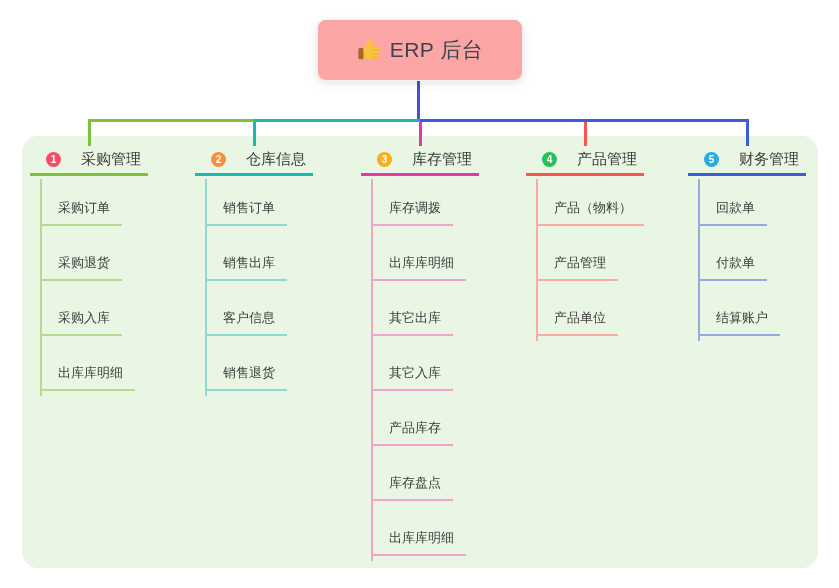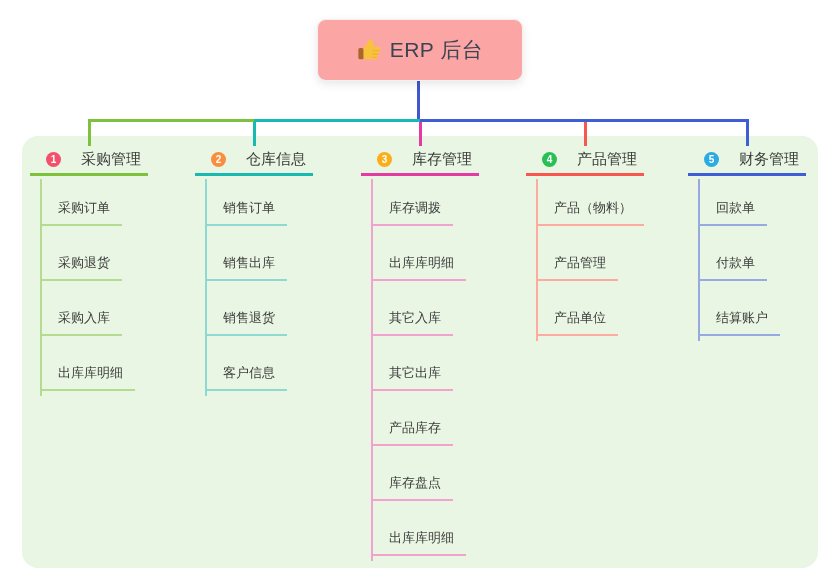--- a/index.html
+++ b/index.html
@@ -99,45 +99,45 @@
       <span class="branch-label">仓库信息</span>
     </div>
     <div class="kids">
           <div class="kid">
     <span class="kid-label">销售订单</span>
   </div>
           <div class="kid">
     <span class="kid-label">销售出库</span>
   </div>
           <div class="kid">
-    <span class="kid-label">销售退货</span>
+    <span class="kid-label">客户信息</span>
   </div>
           <div class="kid">
-    <span class="kid-label">客户信息</span>
+    <span class="kid-label">销售退货</span>
   </div>
         </div>
     <div class="kid-line" style="height: 217px;"></div>
   </div>
       <div class="branch" style="left: 361px; --c: #e33ba2; --cl: #f2a2cf;">
     <div class="branch-title">
       <span class="badge" style="background: rgb(251, 174, 23);">3</span>
       <span class="branch-label">库存管理</span>
     </div>
     <div class="kids">
           <div class="kid">
     <span class="kid-label">库存调拨</span>
   </div>
           <div class="kid">
     <span class="kid-label">出库库明细</span>
   </div>
           <div class="kid">
-    <span class="kid-label">其它入库</span>
+    <span class="kid-label">其它出库</span>
   </div>
           <div class="kid">
-    <span class="kid-label">其它出库</span>
+    <span class="kid-label">其它入库</span>
   </div>
           <div class="kid">
     <span class="kid-label">产品库存</span>
   </div>
           <div class="kid">
     <span class="kid-label">库存盘点</span>
   </div>
           <div class="kid">
     <span class="kid-label">出库库明细</span>
   </div>

